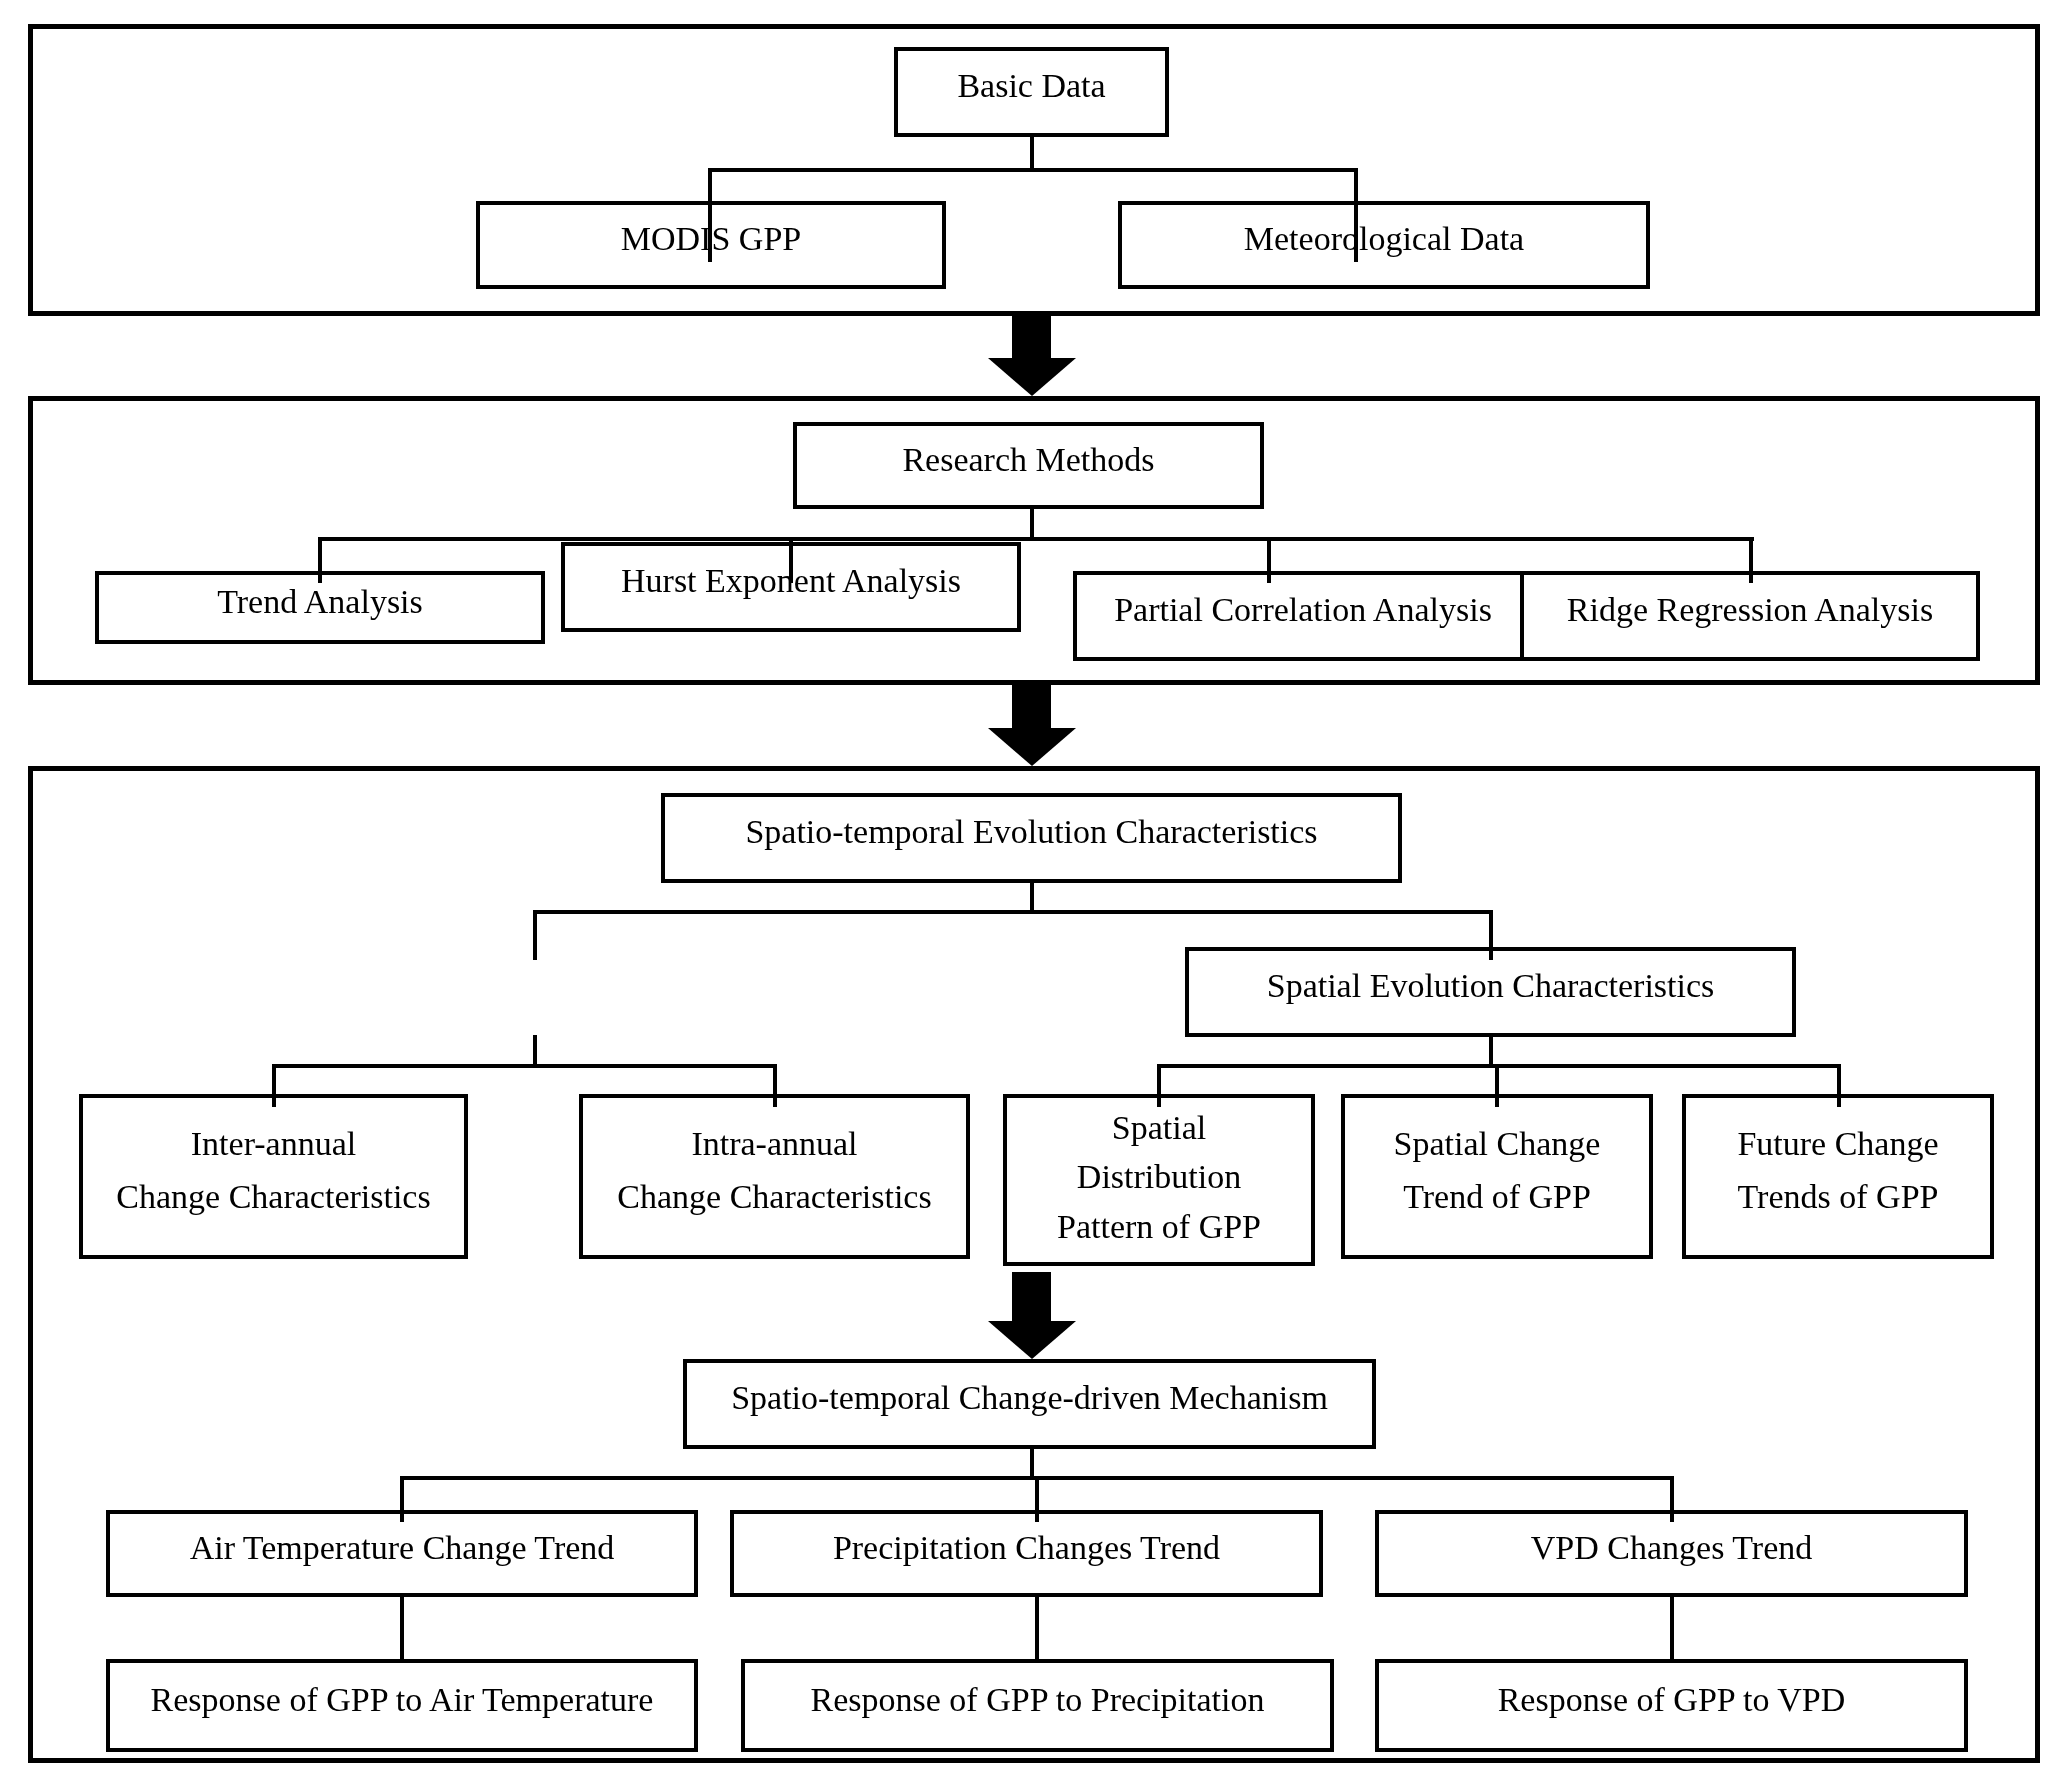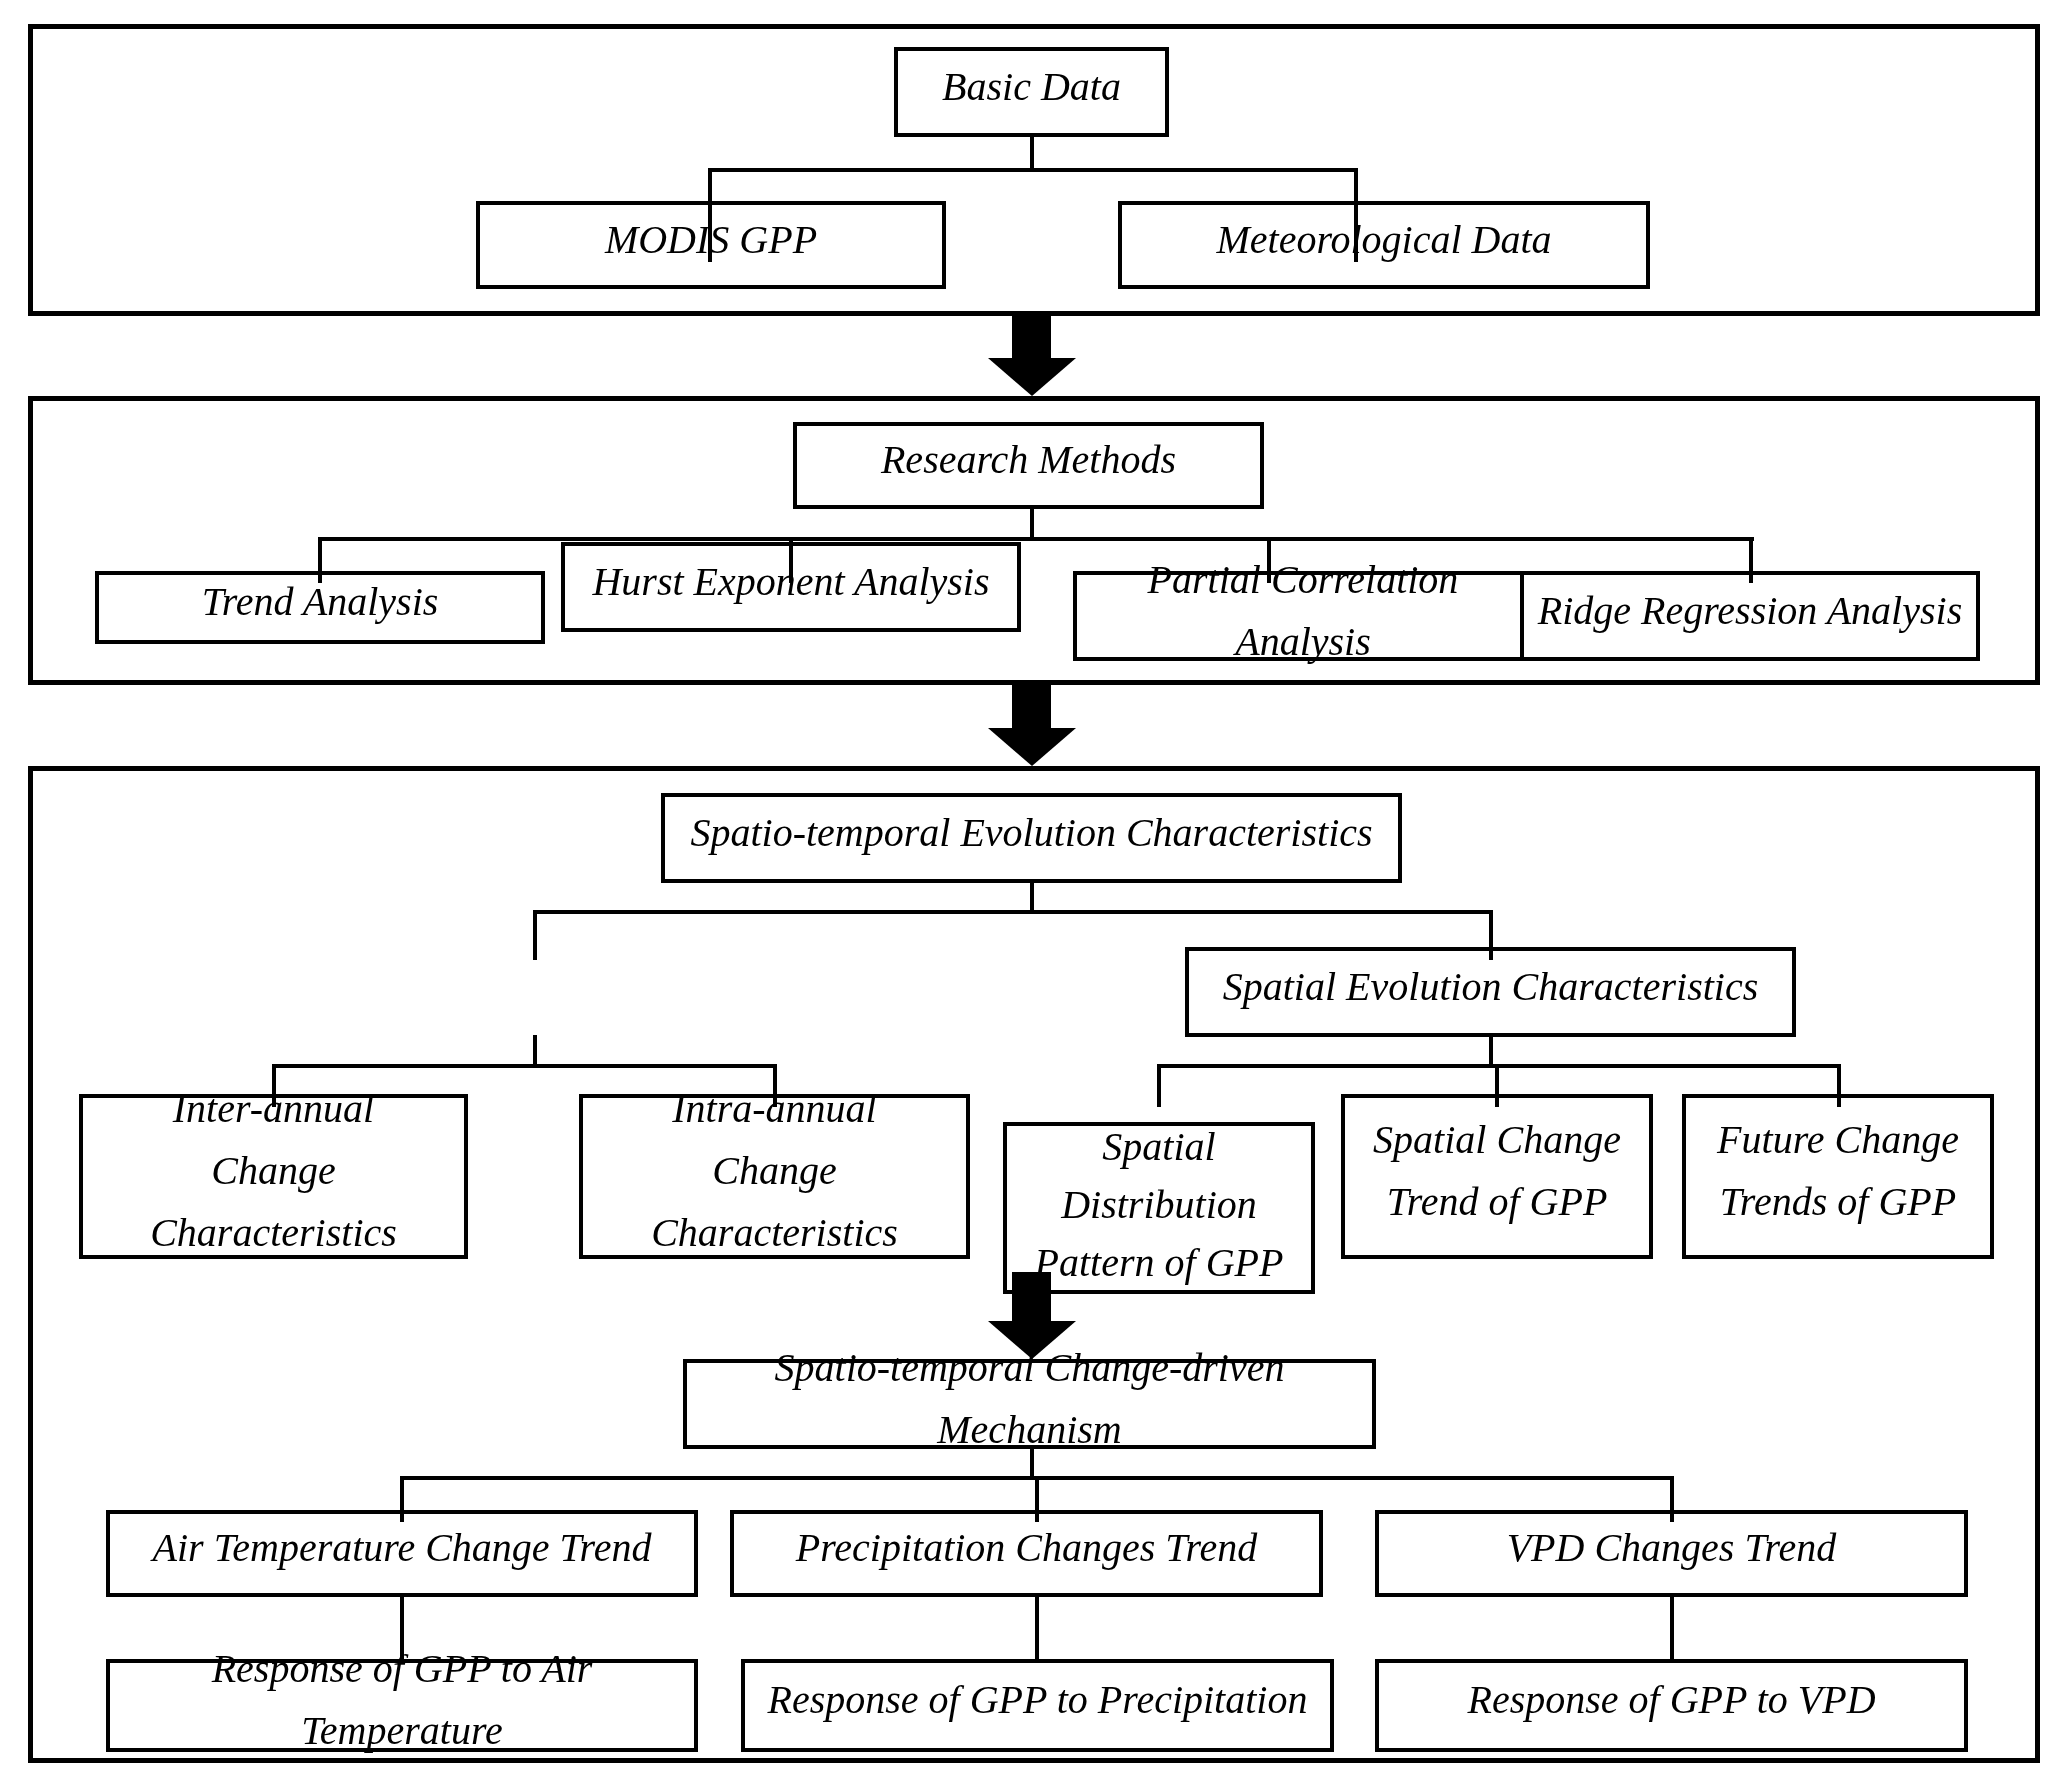--- a/index.html
+++ b/index.html
@@ -19,28 +19,27 @@
   }
   .node {
     position:absolute;
     border:4.7px solid #000;
     background:#ffffff;
     box-sizing:border-box;
     display:flex;
     align-items:center;
     justify-content:center;
     text-align:center;
-    font-size:40px;
+    font-size:34px;
     line-height:1.55;
     white-space:pre-line;
     padding:0 7.1px 10.7px 7.1px;
     z-index:2;
-    font-style:italic;
   }
-  .node.t3 { padding-bottom:6px; line-height:1.45;margin-top:28px; }
+  .node.t3 { padding-bottom:6px; line-height:1.45; }
   .line {
     position:absolute;
     background:#000;
     z-index:3;
   }
   .block-arrow {
     position:absolute;
     width:89px;
     z-index:4;
   }

